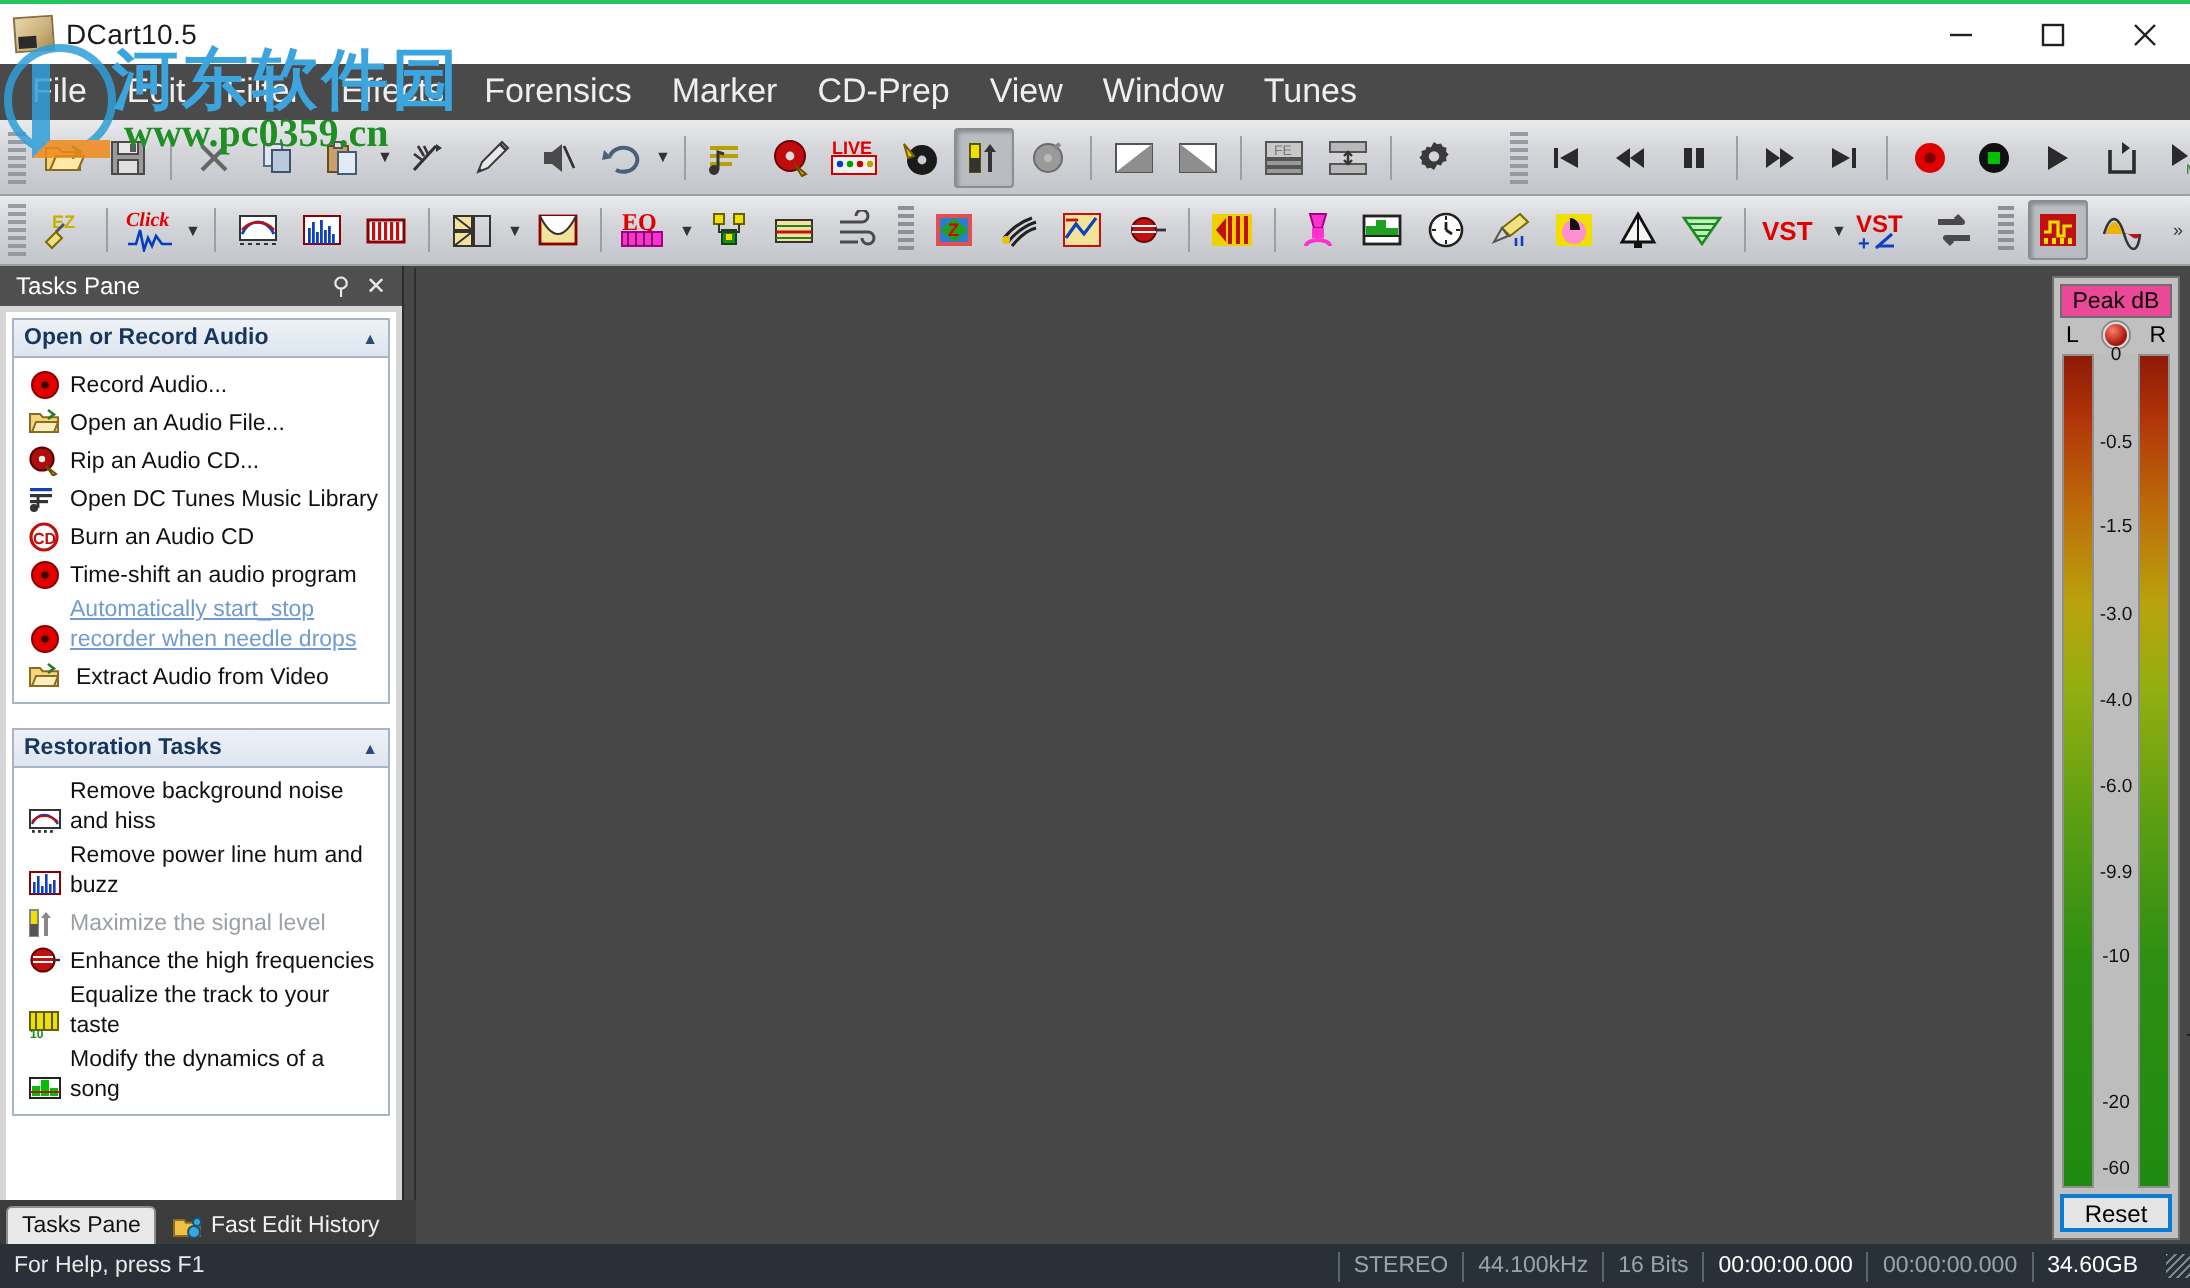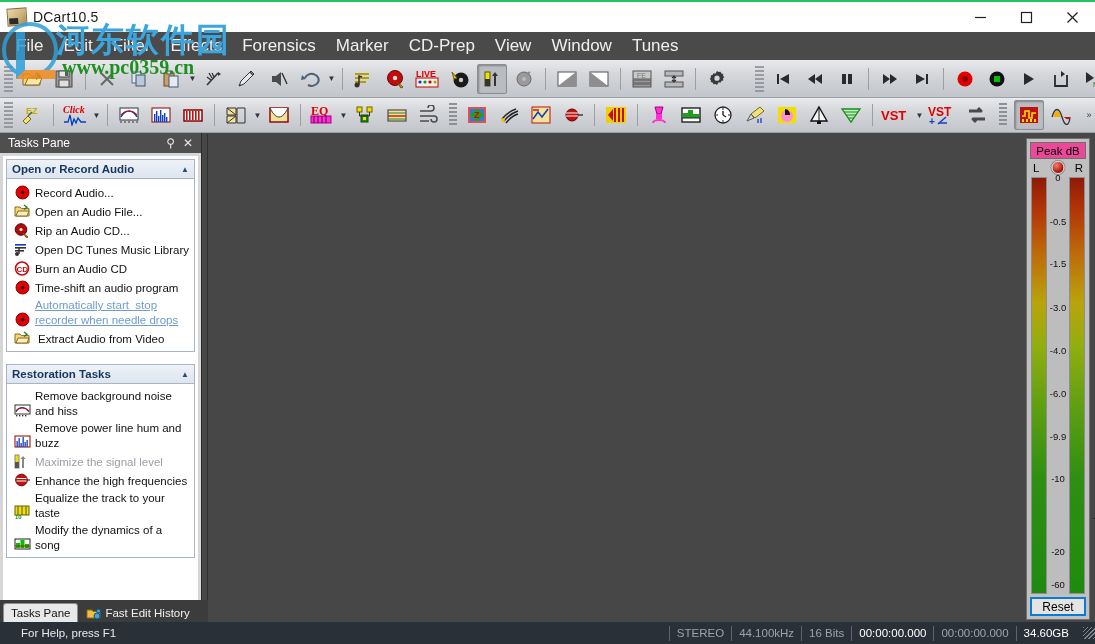--- a/index.html
+++ b/index.html
@@ -139,21 +139,21 @@
     background:#bdbdbd;}
   .tick{ position:absolute; left:0; width:22px; text-align:center; font-size:9.5px; color:#111;
     line-height:9px;}
   .reset-btn{ width:56px; height:19px; margin-top:3px; background:#e4e4e4;
     border:2px solid #0b7bd4; display:flex; align-items:center; justify-content:center;
     font-size:12px; color:#000; cursor:pointer;}
 
   
   .statusbar{ position:absolute; left:0; top:622px; width:1095px; height:22px;
     background:#2a3038; display:flex; align-items:center;}
-  .sb-help{ font-size:11.5px; color:#e9e9e9; padding-left:21px;}
+  .sb-help{ font-size:11.5px; color:#e9e9e9; padding-left:7px;}
   .sb-right{ margin-left:auto; display:flex; align-items:center; height:22px; padding-right:4px;}
   .sb-cell{ font-size:11.5px; color:#9aa3ad; padding:0 7px; height:15px;
     display:flex; align-items:center; border-left:1px solid #596470;}
   .sb-cell.bright{ color:#ffffff;}
   .sb-grip{ width:12px; height:12px; margin-left:3px;
     background:repeating-linear-gradient(135deg,#7c868f 0 1px,transparent 1px 3px);}
 </style>
 </head>
 <body>
 

